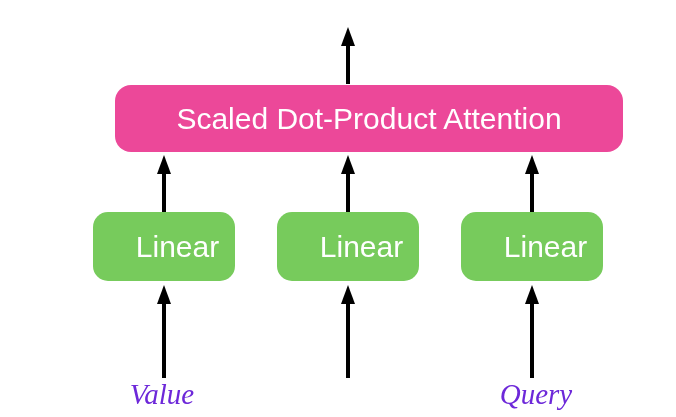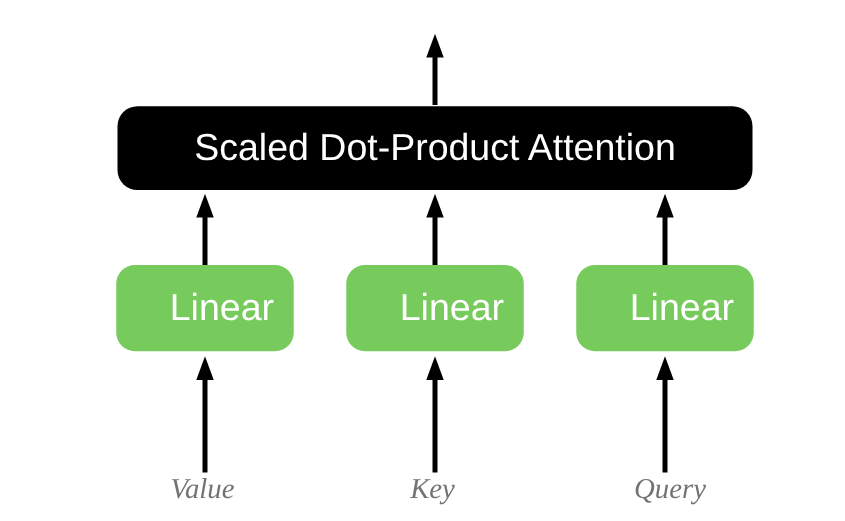--- a/index.html
+++ b/index.html
@@ -41,22 +41,22 @@
   }
   .linear-1 { left: 93px; }
   .linear-2 { left: 277px; }
   .linear-3 { left: 461px; }
   .input-label {
     position: absolute;
     top: 378px;
     transform: translateX(-50%);
     font-family: "Liberation Serif", serif;
     font-style: italic;
-    font-size: 23px;
-    color: #737373;
+    font-size: 29px;
+    color: #6d28d9;
     white-space: nowrap;
   }
   .input-value { left: 162px; }
   .input-key   { left: 346px; }
   .input-query { left: 536px; font-family: Liberation Serif, serif; }
 </style>
 </head>
 <body>
 
 <div class="canvas">
@@ -88,35 +88,34 @@
     <g>
       <line x1="348" y1="378" x2="348" y2="301"></line>
       <polygon points="341,304 355,304 348,285"></polygon>
     </g>
     <g>
       <line x1="532" y1="378" x2="532" y2="301"></line>
       <polygon points="525,304 539,304 532,285"></polygon>
     </g>
   </svg>
 
-  <div class="node attention-box" style="background: #000000;">
+  <div class="node attention-box" style="background: #ec4899; margin-left: 21px;">
     <span>Scaled Dot-Product Attention</span>
   </div>
 
   <div class="node linear-box linear-1" style="background: rgb(119, 203, 92);">
     <span>Linear</span>
   </div>
 
   <div class="node linear-box linear-2" style="background: rgb(119, 203, 92);">
     <span>Linear</span>
   </div>
 
   <div class="node linear-box linear-3" style="background: rgb(119, 203, 92);">
     <span>Linear</span>
   </div>
 
   <div class="input-label input-value">Value</div>
 
-  <div class="input-label input-key">Key</div>
 
   <div class="input-label input-query">Query</div>
 
 </div>
 
 </body></html>

